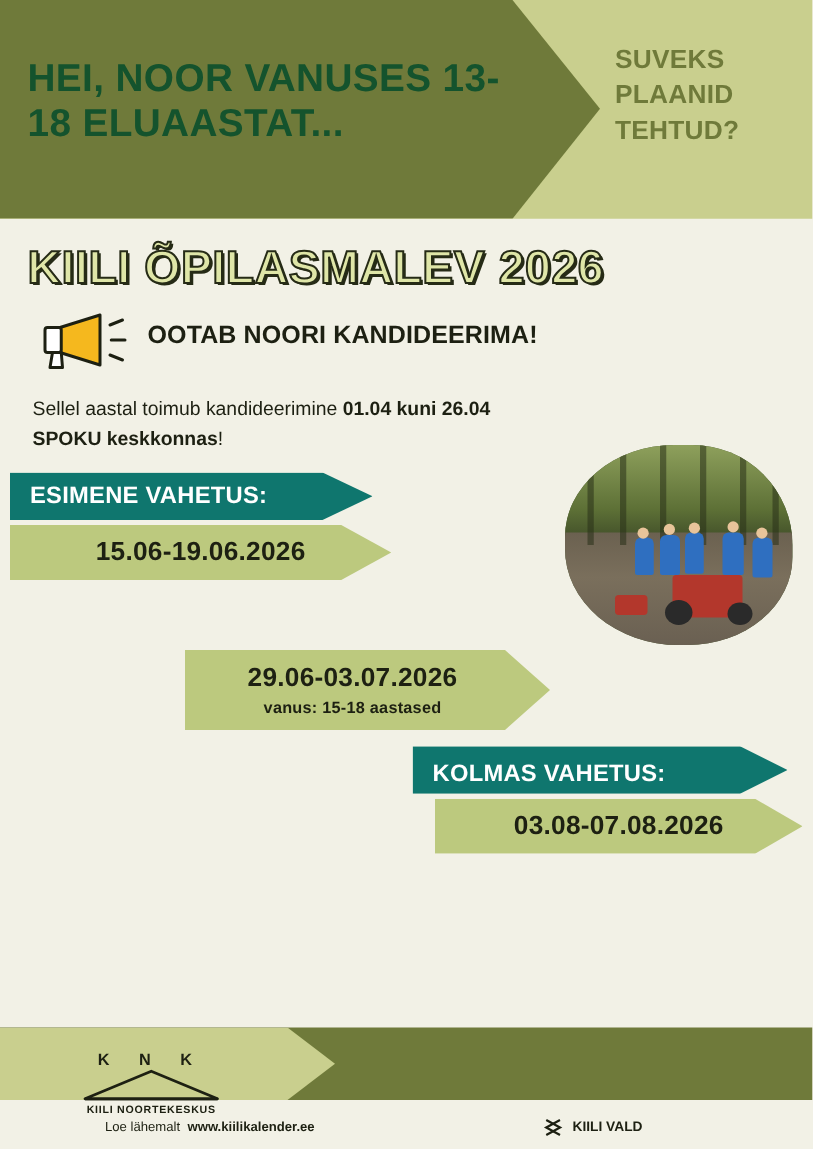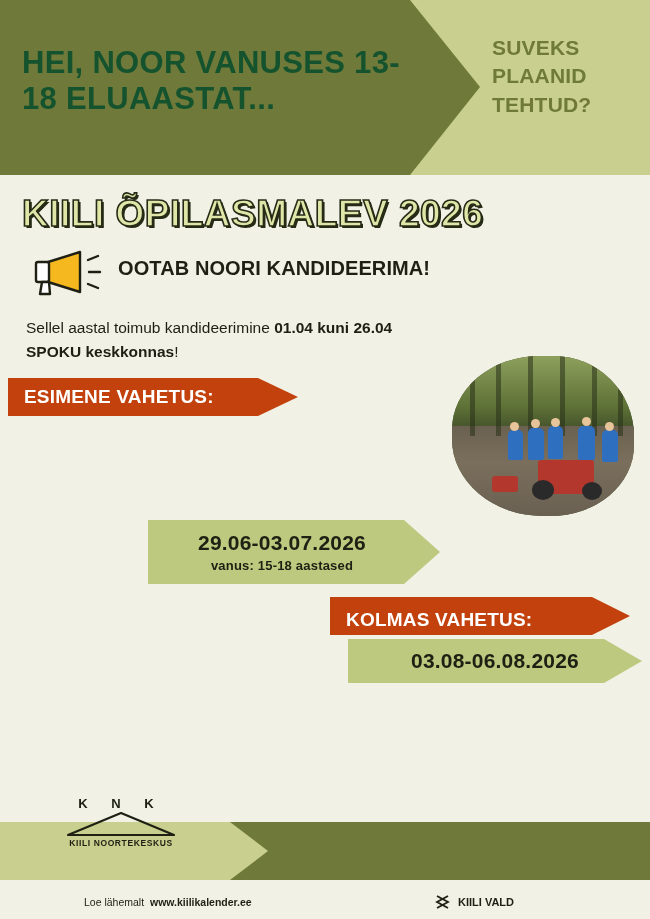--- a/index.html
+++ b/index.html
@@ -96,21 +96,21 @@
     position: absolute;
     color: #ffffff;
     font-weight: bold;
     display: flex;
     align-items: center;
     padding-left: 16px;
     font-size: 19px;
     letter-spacing: 0.2px;
   }
   .banner-dark {
-    background: #c2410c;
+    background: #0f766e;
   }
   .datebox {
     position: absolute;
     background: #bcc97e;
     color: #1d2012;
     font-weight: bold;
     font-size: 21px;
     display: flex;
     align-items: center;
     justify-content: center;
@@ -238,21 +238,21 @@
   }
   .footer-lightwedge {
     position: absolute;
     left: 0; top: 0;
     width: 268px; height: 58px;
     background: #c9cf8e;
     clip-path: polygon(0 0, 230px 0, 268px 29px, 230px 58px, 0 58px);
   }
   .logo {
     position: absolute;
-    left: 56px; top: 796px;
+    left: 56px; top: 840px;
     width: 130px;
     text-align: center;
     color: #1d2012;
   }
   .logo .knk {
     font-size: 13px;
     font-weight: bold;
     letter-spacing: 10px;
   }
   .logo svg { display: block; margin: 0 auto; }
@@ -336,28 +336,29 @@
     <div class="head" style="left:130px; top:61px;"></div>
     <div class="person" style="left:150px; top:74px; width:16px; height:32px;"></div>
     <div class="head" style="left:153px; top:66px;"></div>
     <div class="machine" style="left:86px; top:104px; width:56px; height:34px;"></div>
     <div class="machine-dark" style="left:80px; top:124px; width:22px; height:20px; border-radius:50%;"></div>
     <div class="machine-dark" style="left:130px; top:126px; width:20px; height:18px; border-radius:50%;"></div>
     <div class="machine" style="left:40px; top:120px; width:26px; height:16px;"></div>
   </div>
 
   <div class="banner banner-dark b1">ESIMENE VAHETUS:</div>
+  <div class="datebox d1">15.06-19.06.2026</div>
 
   <div class="datebox d2">
     <span>29.06-03.07.2026</span>
     <span class="sub">vanus: 15-18 aastased</span>
   </div>
 
   <div class="banner banner-dark b3">KOLMAS VAHETUS:</div>
-  <div class="datebox d3">03.08-06.08.2026</div>
+  <div class="datebox d3">03.08-07.08.2026</div>
 
 
   <div class="footer">
     <div class="footer-band"></div>
     <div class="footer-lightwedge"></div>
   </div>
 
   <div class="logo">
     <div class="knk">K N K</div>
     <svg width="118" height="26" viewBox="0 0 118 26">

